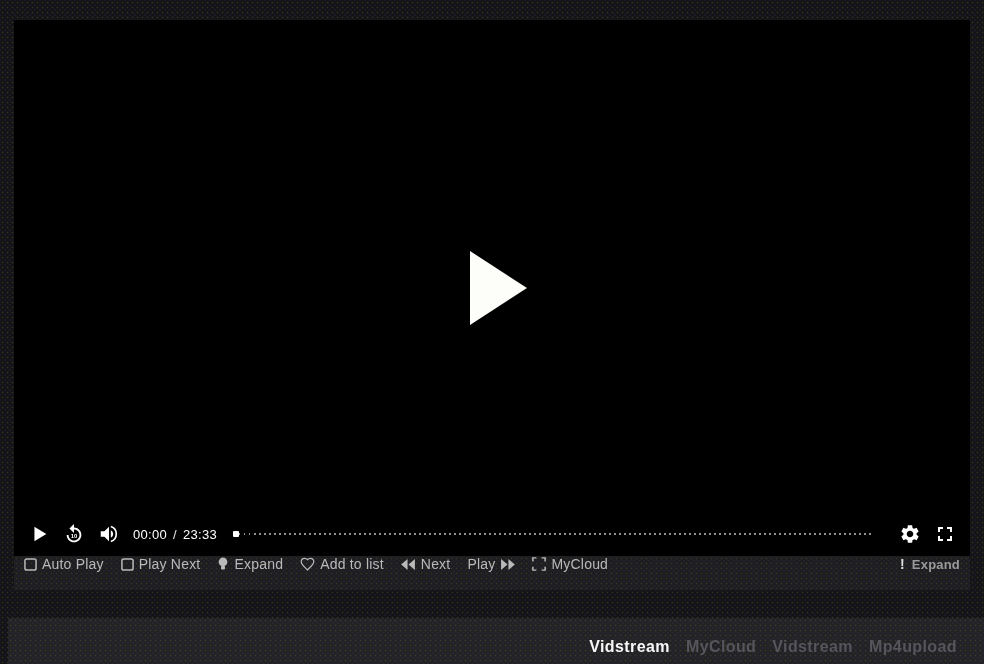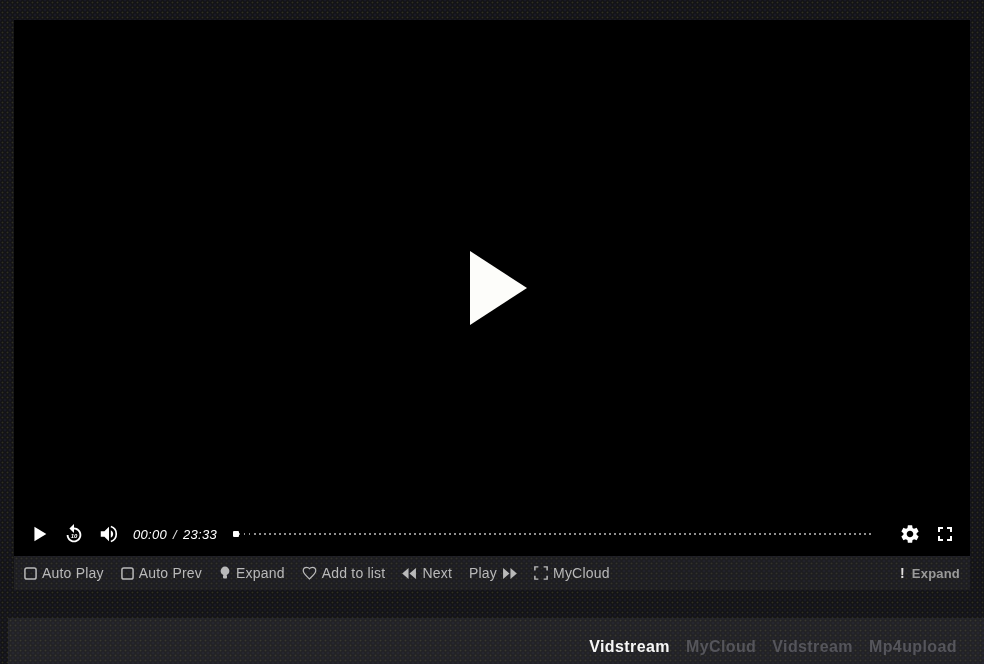--- a/index.html
+++ b/index.html
@@ -11,21 +11,21 @@
       radial-gradient(circle, rgba(125,125,60,.28) .8px, transparent 1.1px),
       radial-gradient(circle, rgba(75,75,150,.30) .8px, transparent 1.1px);
     background-size:5px 5px;
     background-position:0 0, 2.5px 2.5px;
     position:relative;
   }
 
   
   .player {
     position:absolute; left:14px; top:20px; width:956px; height:536px;
-    background:#000; display:flex; align-items:center; justify-content:center;font-style:italic;
+    background:#000; display:flex; align-items:center; justify-content:center;
   }
   .big-play {
     width:0; height:0; cursor:pointer;
     border-left:57px solid #fdfdfa;
     border-top:37px solid transparent;
     border-bottom:37px solid transparent;
     margin-left:12px;
   }
   .controls {
     position:absolute; left:0; right:0; bottom:0; height:44px;
@@ -50,21 +50,21 @@
 
   
   .toolbar {
     position:absolute; left:14px; top:556px; width:956px; height:34px;
     background-color:#1d1d20;
     background-image:
       radial-gradient(circle, rgba(140,140,80,.20) .8px, transparent 1.1px),
       radial-gradient(circle, rgba(90,90,160,.20) .8px, transparent 1.1px);
     background-size:5px 5px;
     background-position:0 0, 2.5px 2.5px;
-    display:flex; align-items:center; padding:0 10px; gap:17px;
+    display:flex; align-items:flex-start; padding:0 10px; gap:17px;
   }
   .tb-item {
     display:flex; align-items:center; gap:5px; cursor:pointer;
     color:#b9b9b9; font-size:14px; letter-spacing:.2px; white-space:nowrap;
   }
   .tb-item svg { display:block; flex:0 0 auto; }
   .tb-report { margin-left:auto; color:#9a9a9a; font-weight:bold; font-size:13px; }
   .tb-report .bang { color:#dedcdc; font-weight:bold; font-size:14px; margin-right:2px; }
 
   
@@ -157,21 +157,21 @@
     </span>
     <span>Auto Play</span>
   </div>
 
   <div class="tb-item">
     <span>
       <svg width="13" height="13" viewBox="0 0 14 14">
           <rect x="1" y="1" width="12" height="12" rx="2" fill="none" stroke="#b9b9b9" stroke-width="1.6"></rect>
         </svg>
     </span>
-    <span>Auto Prev</span>
+    <span>Play Next</span>
   </div>
 
   <div class="tb-item">
     <span>
       <svg width="12" height="15" viewBox="0 0 12 15">
         <circle cx="6" cy="5" r="4.4" fill="#b9b9b9"></circle>
         <rect x="4" y="9" width="4" height="3.4" rx="1" fill="#b9b9b9"></rect>
       </svg>
     </span>
     <span>Expand</span>

